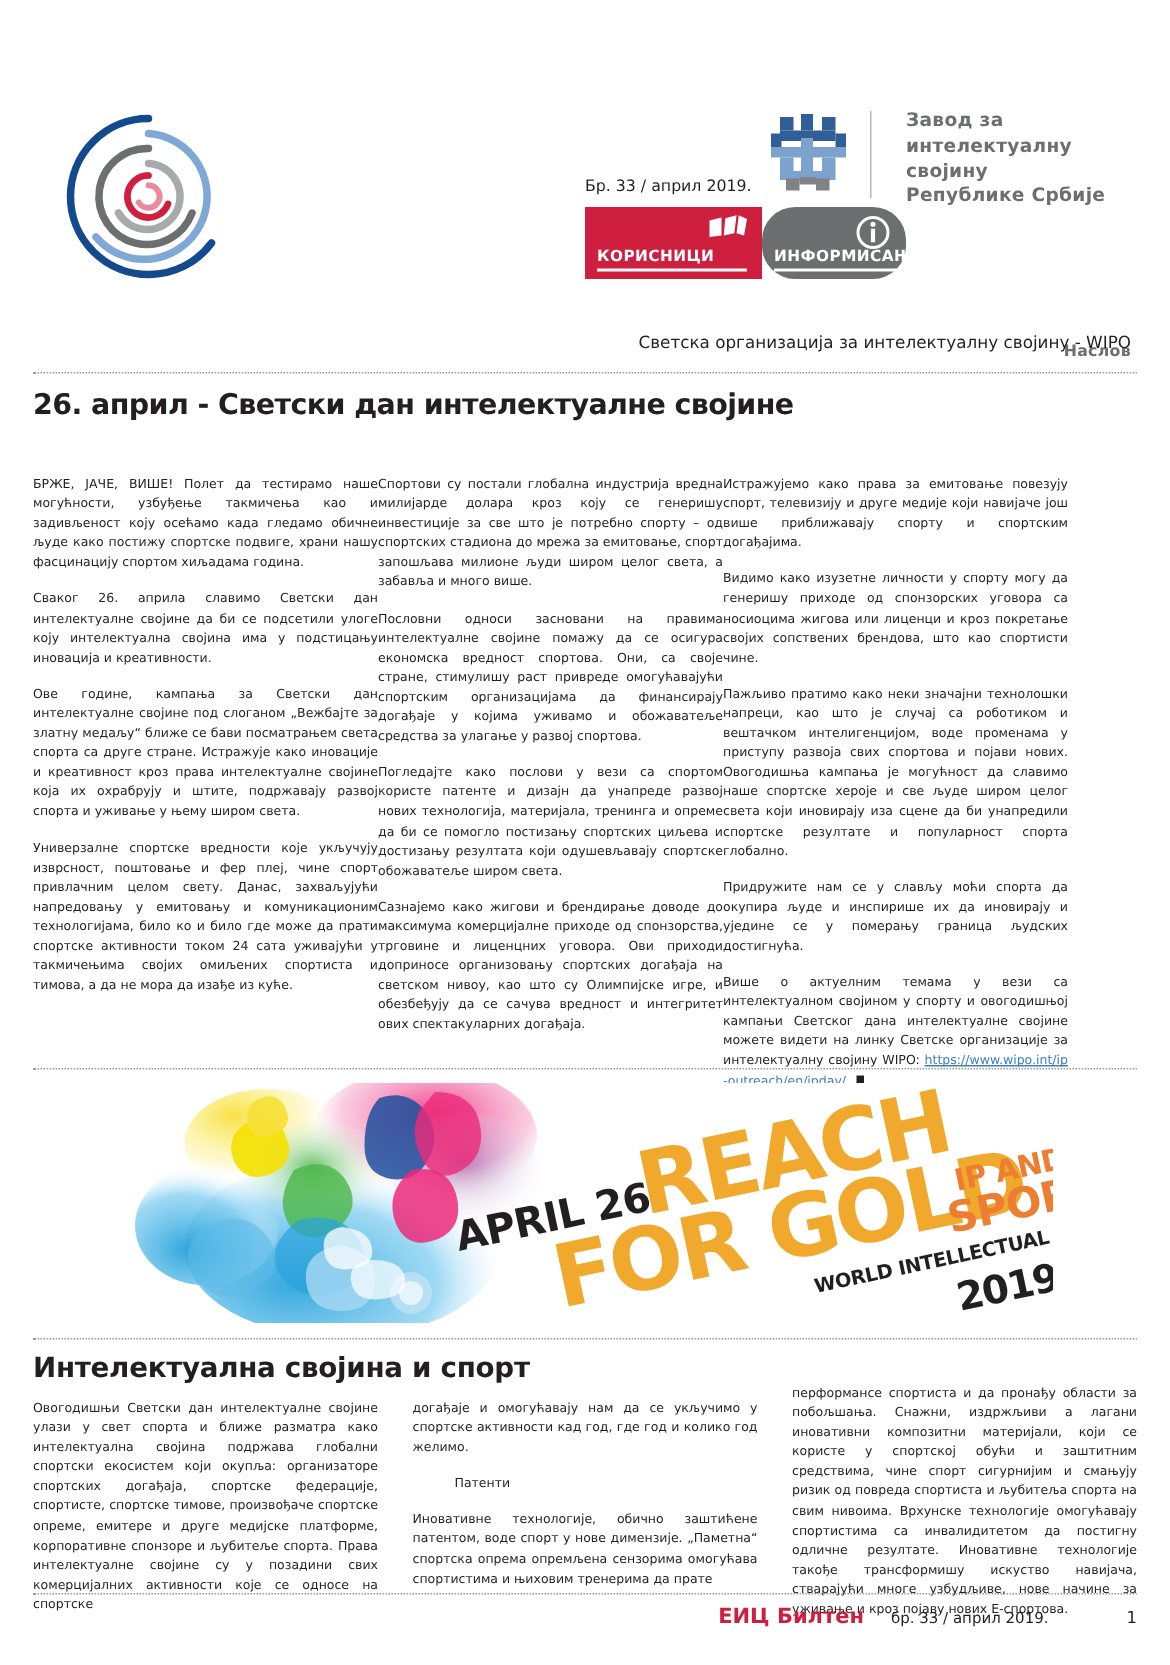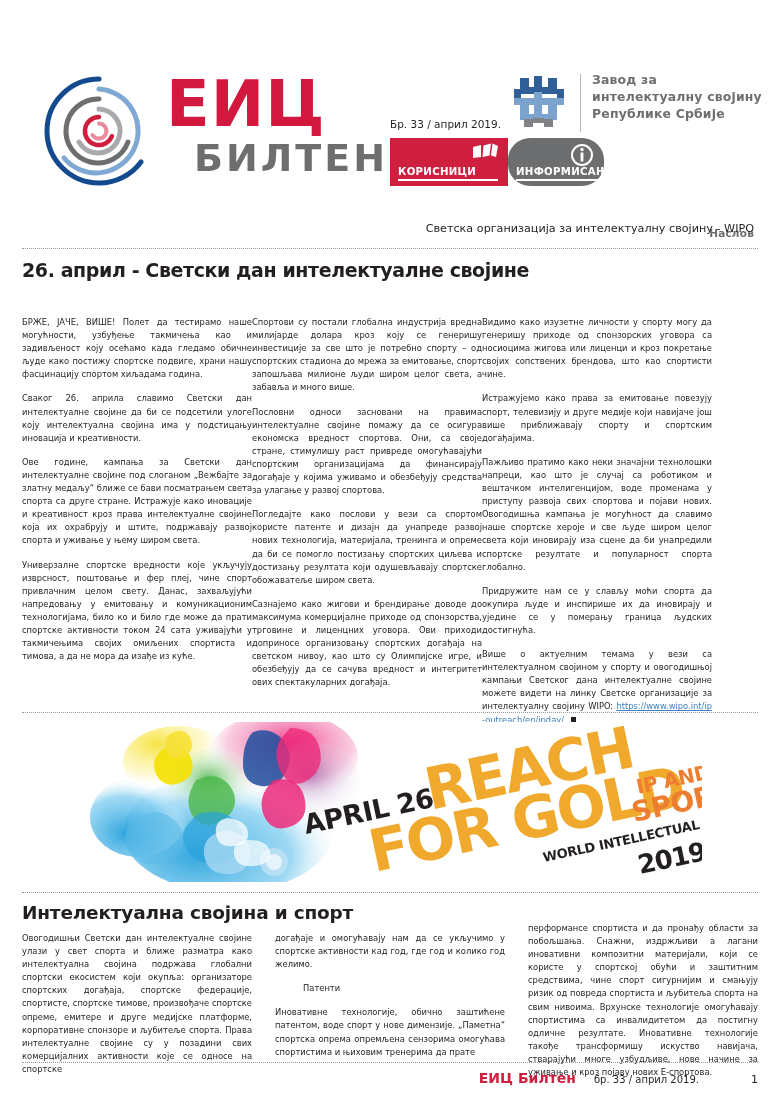--- a/index.html
+++ b/index.html
@@ -34,21 +34,21 @@
   .issue-line {
     position:absolute; left:390px; top:118px;
     font-size:10.5px; color:#231f20;
     font-family:"DejaVu Sans", sans-serif;
   }
 
   .inst-block { position:absolute; left:508px; top:72px; width:265px; height:68px; }
   .inst-mark { position:absolute; left:0; top:0; width:62px; height:62px; }
   .inst-divider { position:absolute; left:72px; top:2px; width:1px; height:58px; background:#b5b7b9; }
   .inst-text {
-    position:absolute; left:84px; top:0px;
+    position:absolute; left:96px; top:0px;
     font-family:"DejaVu Sans", sans-serif;
     font-weight:bold; font-size:12.4px; line-height:16.8px;
     color:#6d6e70; letter-spacing:0.2px;
   }
 
   .tabs { position:absolute; left:390px; top:138px; width:350px; height:48px; display:flex; }
   .tab {
     position:relative; height:48px; color:#fff;
     display:flex; align-items:flex-end;
   }
@@ -160,24 +160,20 @@
         <svg viewBox="0 0 118 118" width="118" height="118">
           <g fill="none" stroke-linecap="round">
             <path d="M59 7 A52 52 0 1 0 59 111 A52 52 0 0 0 101 90" stroke="#134a8e" stroke-width="5"></path>
             <path d="M59 17 A42 42 0 1 1 24 86" stroke="#7fa8d4" stroke-width="5"></path>
             <path d="M59 27 A32 32 0 1 0 88 70" stroke="#6d6e70" stroke-width="5"></path>
             <path d="M59 37 A22 22 0 1 1 39 70" stroke="#a7a9ac" stroke-width="5"></path>
             <path d="M59 45 A14 14 0 1 0 72 64" stroke="#cf1f3e" stroke-width="4.5"></path>
             <path d="M59 51.5 A7.5 7.5 0 1 1 52.5 63" stroke="#e98a9e" stroke-width="4"></path>
           </g>
         </svg>
-      </div>
-      <div class="logo-word">
-        <div class="logo-eic">ЕИЦ</div>
-        <div class="logo-bilten">БИЛТЕН</div>
       </div>
     </div>
 
     <div class="issue-line">Бр. 33 / април 2019.</div>
 
     <div class="inst-block">
       <div class="inst-mark">
         <svg viewBox="0 0 62 62" width="62" height="62">
           <g fill="#2f5f96">
             <rect x="12" y="6" width="9" height="9"></rect>
@@ -252,27 +248,27 @@
 
   <div class="cols-a">
     <div class="col">
       <p>БРЖЕ, ЈАЧЕ, ВИШЕ! Полет да тестирамо наше могућности, узбуђење такмичења као и задивљеност коју осећамо када гледамо обичне људе како постижу спортске подвиге, храни нашу фасцинацију спортом хиљадама година.</p>
       <p>Сваког 26. априла славимо Светски дан интелектуалне својине да би се подсетили улоге коју интелектуална својина има у подстицању иновација и креативности.</p>
       <p>Ове године, кампања за Светски дан интелектуалне својине под слоганом „Вежбајте за златну медаљу“ ближе се бави посматрањем света спорта са друге стране. Истражује како иновације и креативност кроз права интелектуалне својине која их охрабрују и штите, подржавају развој спорта и уживање у њему широм света.</p>
       <p class="last">Универзалне спортске вредности које укључују изврсност, поштовање и фер плеј, чине спорт привлачним целом свету. Данас, захваљујући напредовању у емитовању и комуникационим технологијама, било ко и било где може да прати спортске активности током 24 сата уживајући у такмичењима својих омиљених спортиста и тимова, а да не мора да изађе из куће.</p>
     </div>
     <div class="col">
       <p>Спортови су постали глобална индустрија вредна милијарде долара кроз коју се генеришу инвестиције за све што је потребно спорту – од спортских стадиона до мрежа за емитовање, спорт запошљава милионе људи широм целог света, а забавља и много више.</p>
-      <p>Пословни односи засновани на правима интелектуалне својине помажу да се осигура економска вредност спортова. Они, са своје стране, стимулишу раст привреде омогућавајући спортским организацијама да финансирају догађаје у којима уживамо и обезбеђују средства за улагање у развој спортова.</p>
+      <p>Пословни односи засновани на правима интелектуалне својине помажу да се осигура економска вредност спортова. Они, са своје стране, стимулишу раст привреде омогућавајући спортским организацијама да финансирају догађаје у којима уживамо и обожаватеље средства за улагање у развој спортова.</p>
       <p>Погледајте како послови у вези са спортом користе патенте и дизајн да унапреде развој нових технологија, материјала, тренинга и опреме да би се помогло постизању спортских циљева и достизању резултата који одушевљавају спортске обожаватеље широм света.</p>
       <p class="last">Сазнајемо како жигови и брендирање доводе до максимума комерцијалне приходе од спонзорства, трговине и лиценцних уговора. Ови приходи доприносе организовању спортских догађаја на светском нивоу, као што су Олимпијске игре,  и обезбеђују да се сачува вредност и интегритет ових спектакуларних догађаја.</p>
     </div>
     <div class="col">
+      <p>Истражујемо како права за емитовање повезују спорт, телевизију и друге медије који навијаче још више приближавају спорту и спортским догађајима.</p>
       <p>Видимо како изузетне личности у спорту могу да генеришу приходе од спонзорских уговора са носиоцима жигова или лиценци и кроз покретање својих сопствених брендова, што као спортисти чине.</p>
-      <p>Истражујемо како права за емитовање повезују спорт, телевизију и друге медије који навијаче још више приближавају спорту и спортским догађајима.</p>
       <p>Пажљиво пратимо како неки значајни технолошки напреци, као што је случај са роботиком и вештачком интелигенцијом, воде променама у приступу развоја свих спортова и појави нових. Овогодишња кампања је могућност да славимо наше спортске хероје и све људе широм целог света који иновирају иза сцене да би унапредили спортске резултате и популарност спорта глобално.</p>
       <p>Придружите нам се у слављу моћи спорта да окупира људе и инспирише их да иновирају и уједине се у померању граница људских достигнућа.</p>
       <p class="last"><span>Више о актуелним темама у вези са интелектуалном својином у спорту и овогодишњој кампањи Светског дана интелектуалне својине можете видети на линку Светске организације за интелектуалну својину WIPO: </span><a class="link" href="#">https://www.wipo.int/ip-outreach/en/ipday/</a><span>.</span><span class="endmark"></span></p>
     </div>
   </div>
 
   <div class="rule-2 dotted"></div>
 
   <div class="poster">
     <svg class="poster-svg" viewBox="0 0 624 160">

